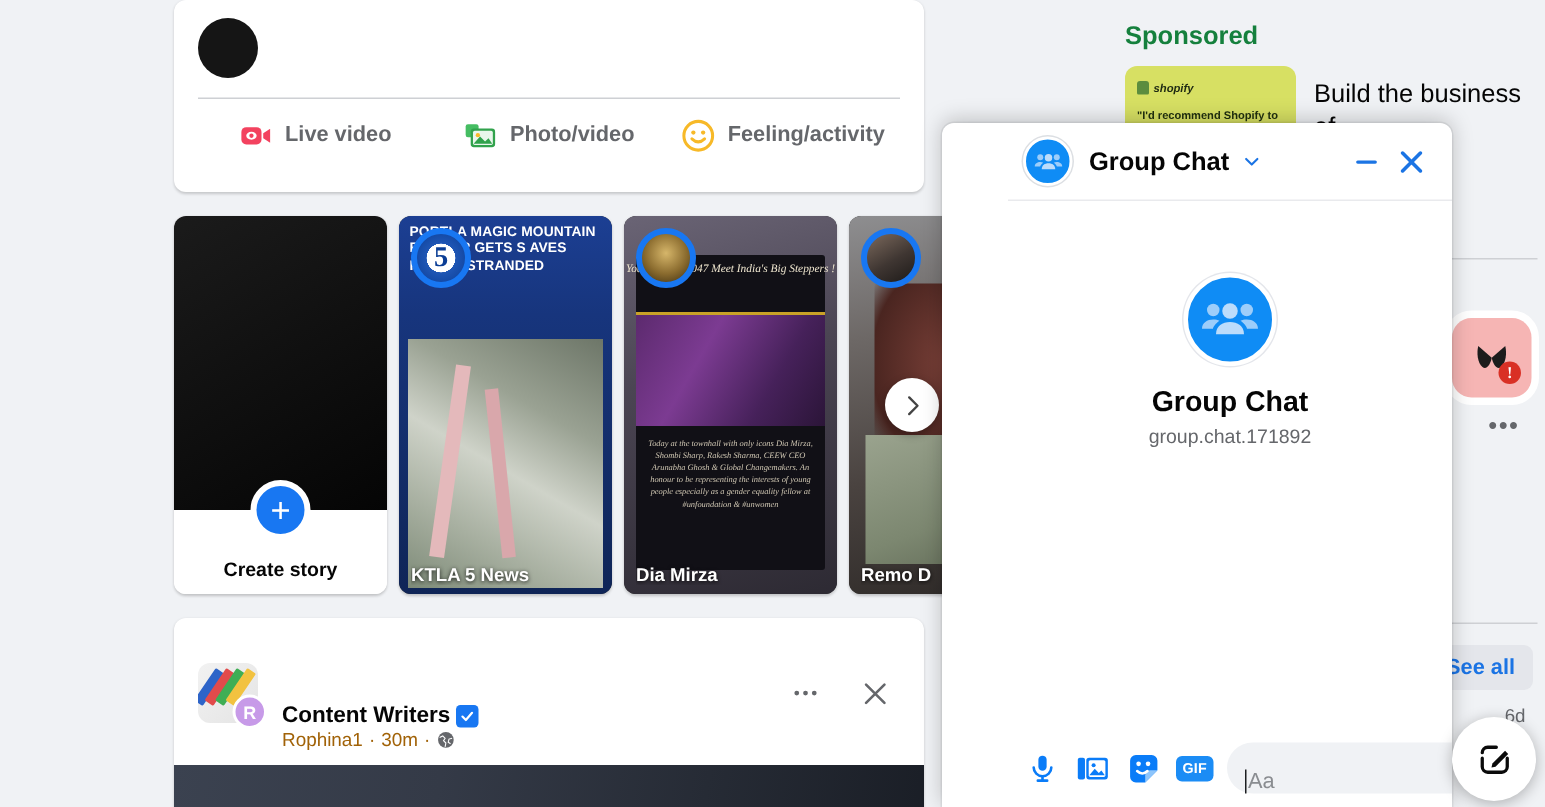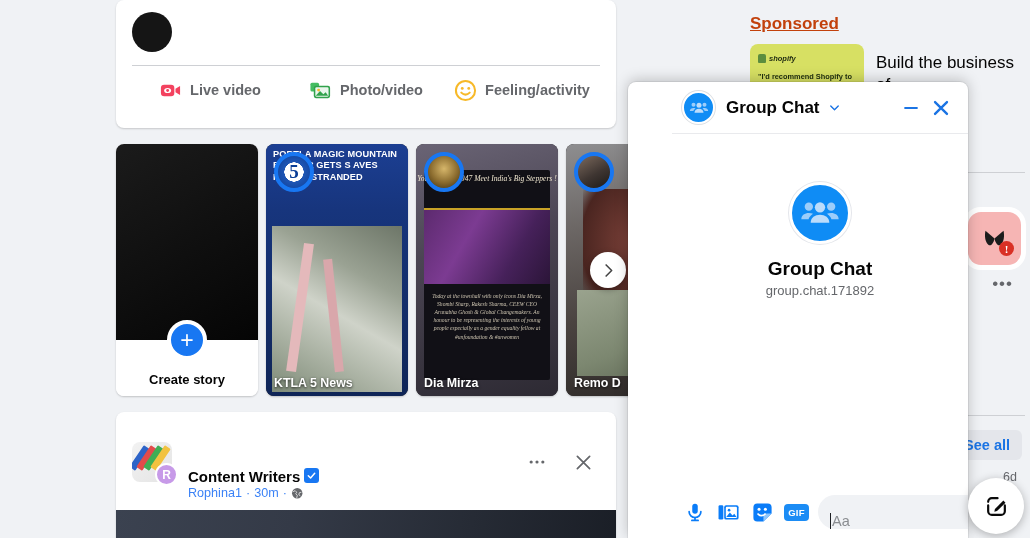--- a/index.html
+++ b/index.html
@@ -173,41 +173,41 @@
   }
   .post-av-main .bar { position: absolute; width: 7px; height: 26px; top: 3px; transform: rotate(34deg); border-radius:1px;}
   .post-av-sub {
     position: absolute; right: -6px; bottom: -4px;
     width: 23px; height: 23px; border-radius: 50%;
     background: #c79ae8; border: 2px solid #fff;
     color: #fff; font-size: 12px; font-weight: 700;
     display: flex; align-items: center; justify-content: center;
   }
   .post-meta { margin-left: 16px; flex: 1; }
-  .post-title-row { display: flex; align-items: flex-start; gap: 4px; margin-top: 44px; }
+  .post-title-row { display: flex; align-items: flex-end; gap: 4px; margin-top: 44px; }
   .post-title { font-size: 15px; font-weight: 700; color: #050505; }
   .verified {
     width: 15px; height: 15px; border-radius: 3px; background: #1877f2;
     display:flex; align-items:center; justify-content:center;
   }
-  .post-sub { font-size: 12.6px; color: #3b82f6; margin-top: 1px; display:flex; align-items:center; gap:4px;}
+  .post-sub { font-size: 12.6px; color: #a16207; margin-top: 1px; display:flex; align-items:center; gap:4px;}
   .post-tools { display: flex; align-items: center; gap: 12px; }
   .tool {
     width: 34px; height: 34px; border-radius: 50%;
     display: flex; align-items: center; justify-content: center;
     cursor: pointer; color: #65676b;
   }
   .post-img {
     height: 64px;
     background: linear-gradient(100deg,#3b4250 0%, #343a47 35%, #262b35 70%, #1a1e26 100%);
   }
 
   
   .rail { position: absolute; left: 745px; top: 0; width: 285px; height: 538px; }
-  .rail-title { font-size: 17px; color: #c2410c; font-weight: 600; padding: 14px 0 10px 5px; text-decoration: underline; }
+  .rail-title { font-size: 17px; color: #15803d; font-weight: 600; padding: 14px 0 10px 5px; }
   .ad-row { display: flex; gap: 12px; padding-left: 5px; }
   .ad-thumb {
     width: 114px; height: 114px; border-radius: 8px;
     background: #d7e063; position: relative; overflow: hidden;
     flex: 0 0 114px;
   }
   .ad-brand { position:absolute; left:8px; top:10px; display:flex; gap:3px; align-items:center; }
   .ad-brand-mark { width:8px; height:9px; background:#5c8d3e; border-radius:2px 2px 1px 1px;}
   .ad-brand-name { font-size:7.5px; font-weight:800; color:#1f2a12; font-style:italic;}
   .ad-quote { position:absolute; left:8px; right:7px; top:28px; font-size:7.4px; color:#21300f; line-height:1.35; font-weight:600;}

